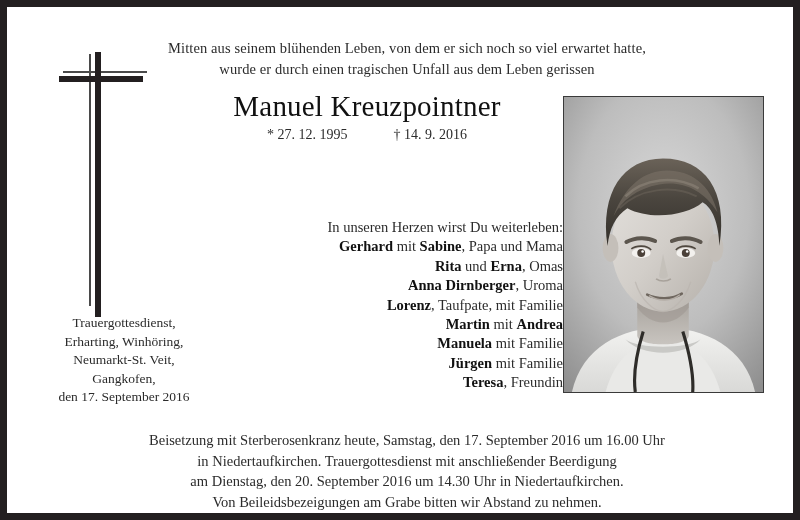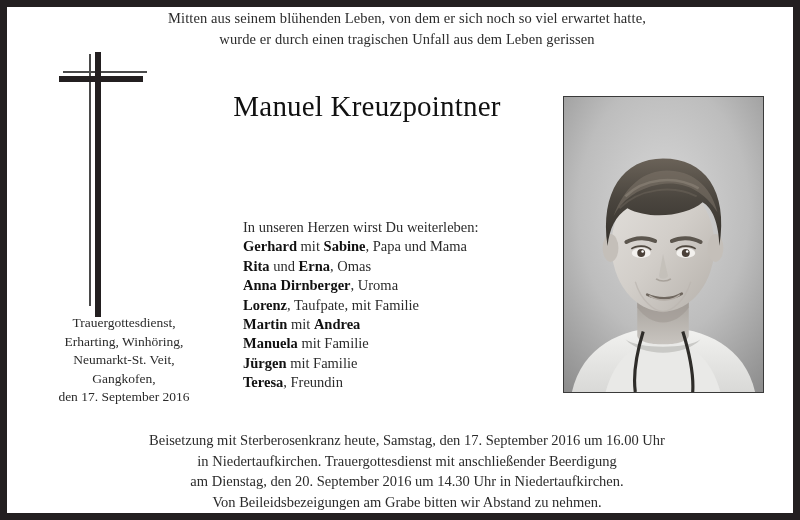--- a/index.html
+++ b/index.html
@@ -20,21 +20,21 @@
     box-sizing: border-box;
     background: #ffffff;
     border: 7px solid #231f20;
     overflow: hidden;
   }
 
   
   .verse {
     position: absolute;
     left: 70px;
-    top: 1px;
+    top: 31px;
     width: 660px;
     text-align: center;
     font-size: 14.5px;
     line-height: 21px;
     color: #2b2b2b;
     letter-spacing: 0.1px;
   }
   .verse .vline { display: block; white-space: nowrap; }
 
   
@@ -116,20 +116,21 @@
 
   
   .family {
     position: absolute;
     left: 236px;
     top: 211px;
     width: 320px;
     font-size: 14.5px;
     line-height: 19.4px;
     color: #2b2b2b;
+    text-align: right;
   }
   .family .fam-intro { display: block; white-space: nowrap; }
   .family .fam-row { display: block; white-space: nowrap; }
   .family b { font-weight: bold; color: #111111; }
 
   
   .photo {
     position: absolute;
     left: 556px;
     top: 89px;
@@ -167,20 +168,23 @@
 
   <div class="cross-wrap">
     <div class="cross-h-thin"></div>
     <div class="cross-v-thin"></div>
     <div class="cross-h-thick"></div>
     <div class="cross-v-thick"></div>
   </div>
 
   <div class="name">Manuel Kreuzpointner</div>
 
+  <div class="dates">
+    <span class="d-birth">* 27. 12. 1995</span><span class="d-death">† 14. 9. 2016</span>
+  </div>
 
   <div class="family">
     <span class="fam-intro">In unseren Herzen wirst Du weiterleben:</span>
     <div id="family-rows">
         <span class="fam-row"><b>Gerhard</b><span> mit </span><b>Sabine</b><span>, Papa und Mama</span></span>
         <span class="fam-row"><b>Rita</b><span> und </span><b>Erna</b><span>, Omas</span></span>
         <span class="fam-row"><b>Anna Dirnberger</b><span>, Uroma</span></span>
         <span class="fam-row"><b>Lorenz</b><span>, Taufpate, mit Familie</span></span>
         <span class="fam-row"><b>Martin</b><span> mit </span><b>Andrea</b></span>
         <span class="fam-row"><b>Manuela</b><span> mit Familie</span></span>

